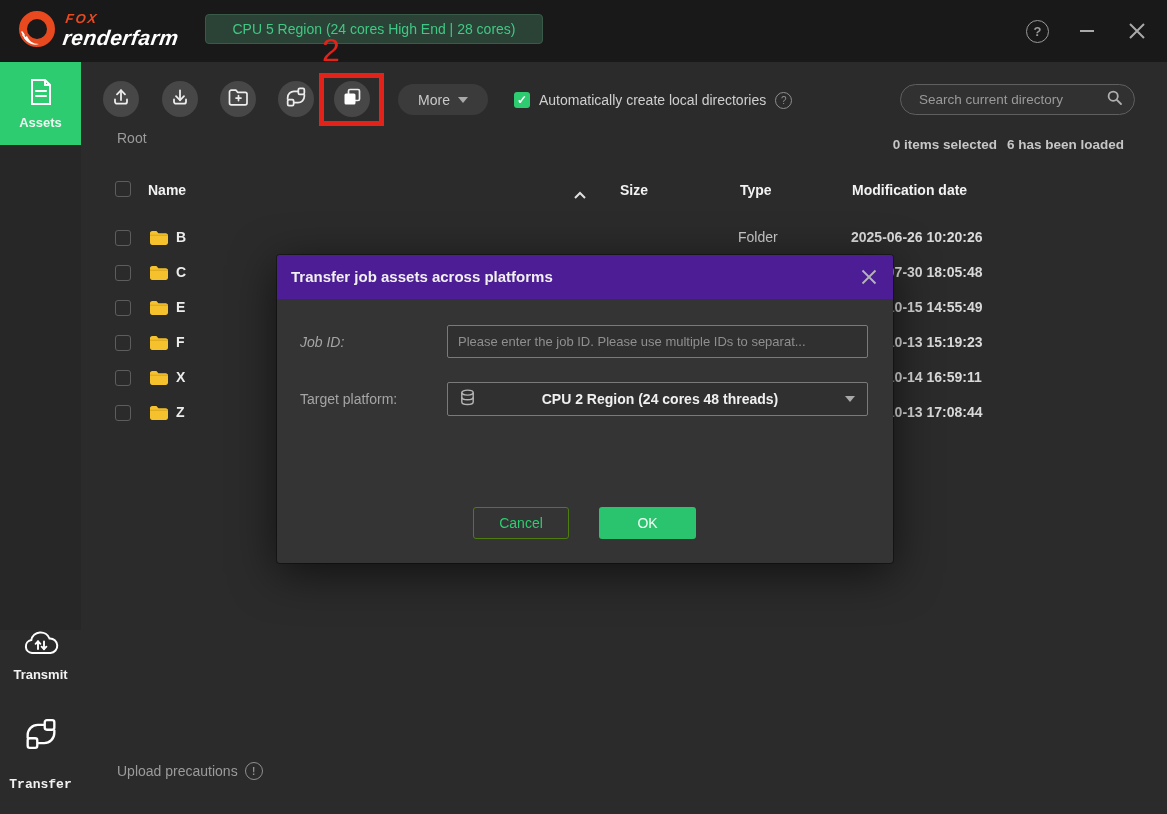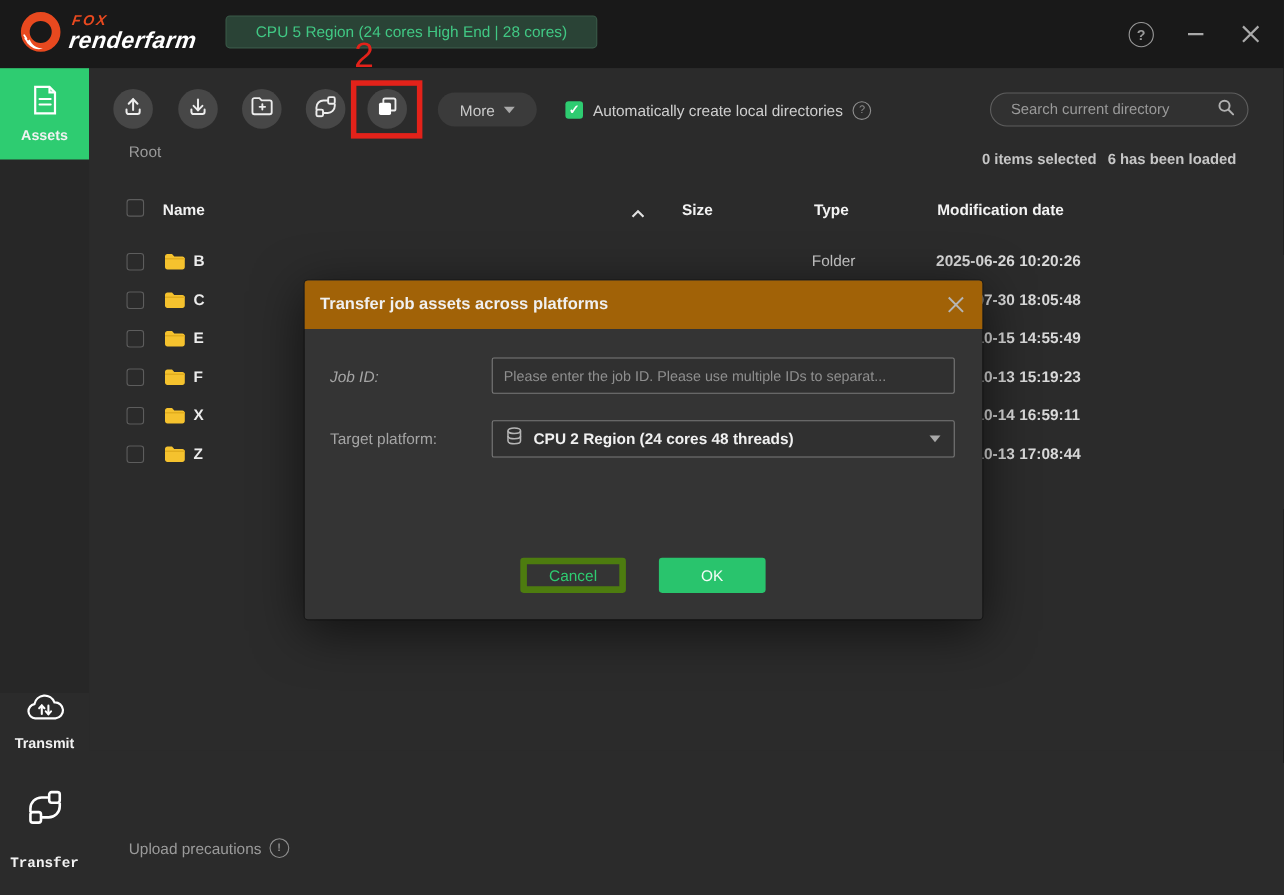--- a/index.html
+++ b/index.html
@@ -81,42 +81,42 @@
   .cell-date{position:absolute;left:770px;top:8px;color:#d9d9d9;font-size:14px;font-weight:600;}
   .footer-link{position:absolute;left:36px;top:700px;display:flex;align-items:center;gap:7px;
     color:#9b9b9b;font-size:14px;cursor:pointer;}
   .i-circle{width:16px;height:16px;border:1.4px solid #8f8f8f;border-radius:50%;color:#8f8f8f;
     font-size:10px;font-weight:bold;display:flex;align-items:center;justify-content:center;}
   
   .modal{
     position:absolute;left:277px;top:255px;width:616px;height:308px;background:#343434;
     border-radius:3px;box-shadow:0 0 0 1px rgba(0,0,0,.35), 0 10px 45px rgba(0,0,0,.6);z-index:50;
   }
-  .modal-header{position:absolute;left:0;top:0;width:616px;height:44px;background:#a16207;border-radius:3px 3px 0 0;}
+  .modal-header{position:absolute;left:0;top:0;width:616px;height:44px;background:#4c1d95;border-radius:3px 3px 0 0;}
   .modal-title{position:absolute;left:14px;top:13px;color:#f0f0f0;font-size:15px;font-weight:600;}
   .modal-close{position:absolute;right:12px;top:10px;width:24px;height:24px;display:flex;
     align-items:center;justify-content:center;cursor:pointer;}
   .fld-label{position:absolute;color:#a5a5a5;font-size:14px;}
   .lbl-jobid{left:23px;top:79px;font-style:italic;}
   .lbl-target{left:23px;top:136px;}
   .jobid-input{
     position:absolute;left:170px;top:70px;width:421px;height:33px;box-sizing:border-box;
     background:#303030;border:1px solid #7a7a7a;border-radius:2px;color:#e8e8e8;
     font-size:13px;padding:0 10px;outline:none;font-family:"Liberation Sans",sans-serif;
   }
   .jobid-input::placeholder{color:#8f8f8f;}
   .dropdown{
     position:absolute;left:170px;top:127px;width:421px;height:34px;box-sizing:border-box;
     background:#303030;border:1px solid #7a7a7a;border-radius:2px;display:flex;align-items:center;
     padding:0 12px;gap:10px;cursor:pointer;
   }
-  .dropdown .dd-text{color:#f0f0f0;font-size:14px;font-weight:600;flex:1;}
+  .dropdown .dd-text{color:#f0f0f0;font-size:14px;font-weight:600;flex:1;text-align:center;}
   .btn{position:absolute;top:252px;height:32px;box-sizing:border-box;border-radius:3px;
     font-size:14px;display:flex;align-items:center;justify-content:center;cursor:pointer;}
-  .btn-cancel{left:196px;width:96px;border:6px solid #4d7c0f;color:#2ecc71;background:transparent;}
+  .btn-cancel{left:196px;width:96px;border:1px solid #4d7c0f;color:#2ecc71;background:transparent;}
   .btn-ok{left:322px;width:97px;background:#29c46d;color:#f4fcf7;}
   
   .anno-box{position:absolute;left:319px;top:73px;width:65px;height:53px;box-sizing:border-box;
     border:5px solid #e3221a;z-index:100;pointer-events:none;}
   .anno-num{position:absolute;left:322px;top:32px;color:#e3221a;font-size:32px;z-index:100;pointer-events:none;}
 </style>
 </head>
 <body>
 
 <div class="app">

